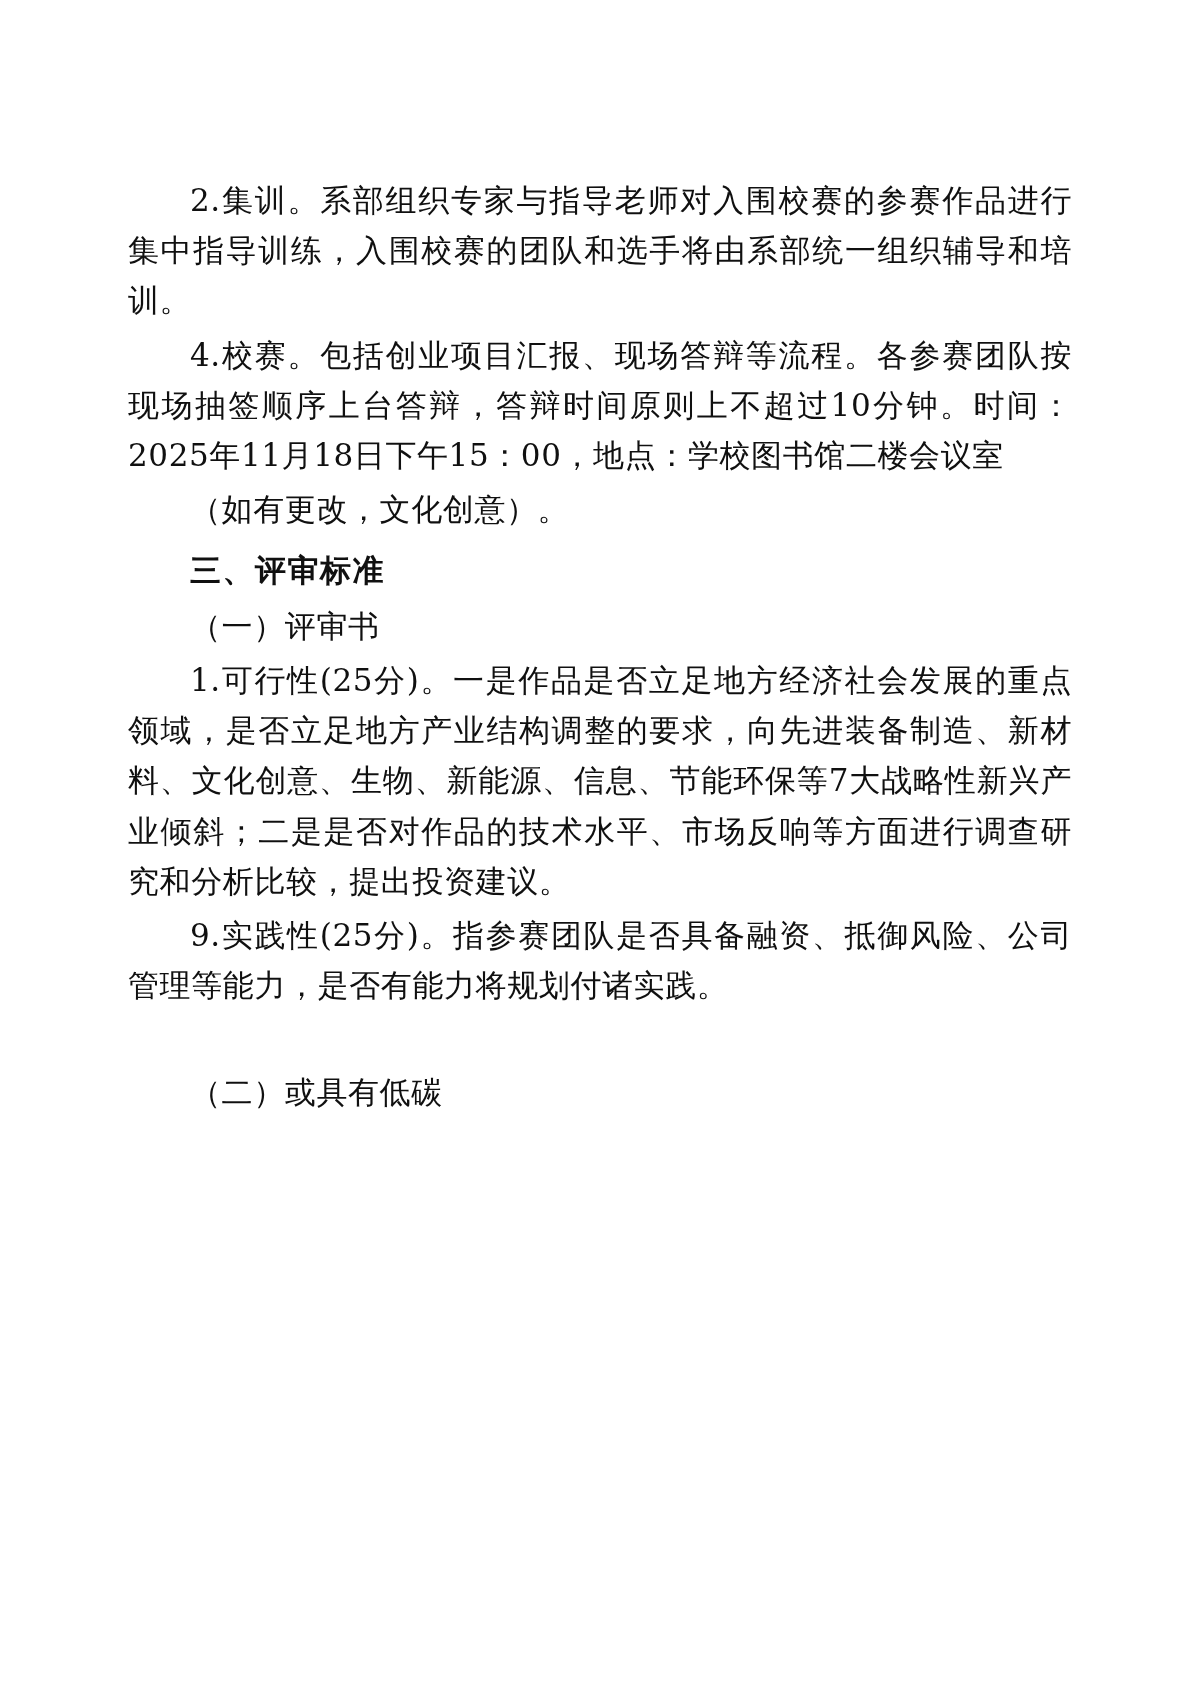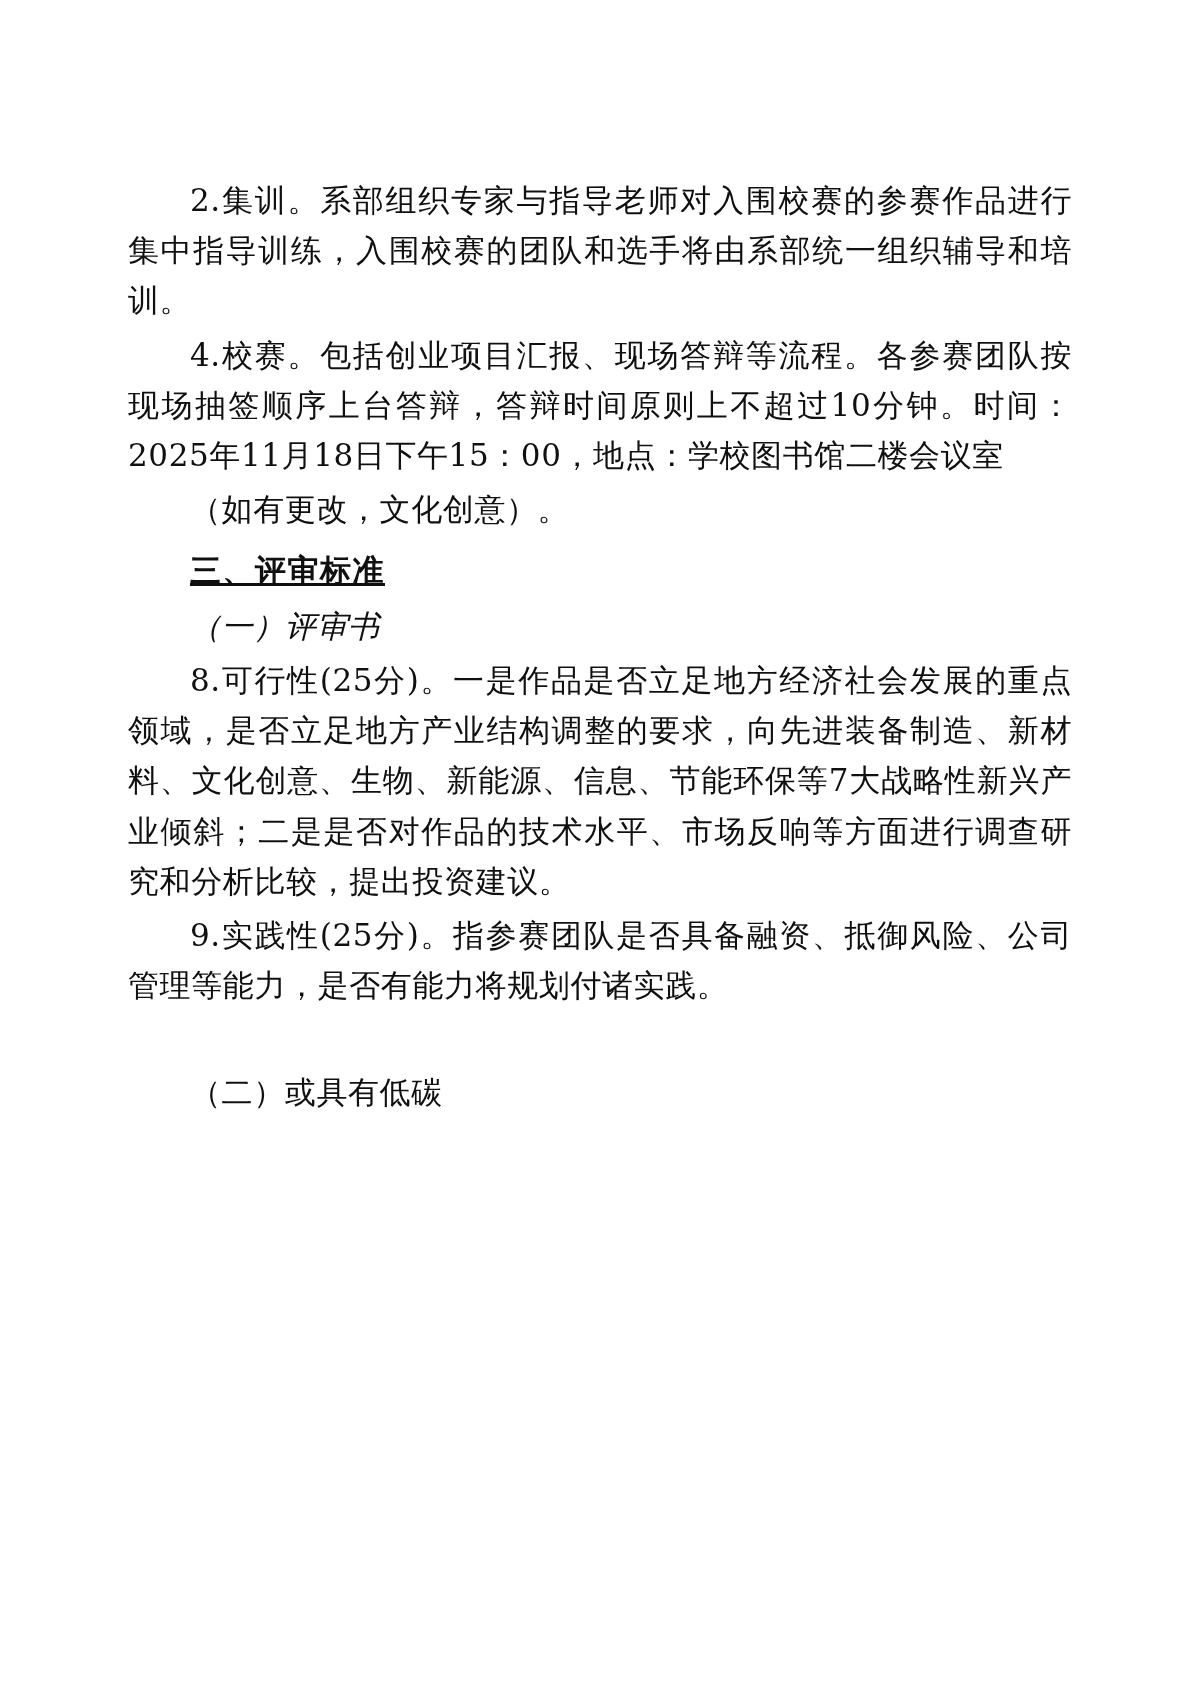--- a/index.html
+++ b/index.html
@@ -27,26 +27,24 @@
   }
   p.para {
     margin: 0 0 4px 0;
     text-indent: 2em;
   }
   .heading {
     margin: 10px 0 6px 0;
     text-indent: 2em;
     font-weight: 700;
     letter-spacing: 1.5px;
-    text-decoration: underline;
   }
   .sub-heading {
     margin: 0 0 4px 0;
     text-indent: 2em;
-    font-style: italic;
   }
   .spacer {
     height: 52px;
   }
   .last-line {
     text-indent: 2em;
     margin: 0;
   }
 </style>
 </head>
@@ -58,21 +56,21 @@
     <p class="para">2.集训。系部组织专家与指导老师对入围校赛的参赛作品进行集中指导训练，入围校赛的团队和选手将由系部统一组织辅导和培训。</p>
 
     <p class="para">4.校赛。包括创业项目汇报、现场答辩等流程。各参赛团队按现场抽签顺序上台答辩，答辩时间原则上不超过10分钟。时间：2025年11月18日下午15：00，地点：学校图书馆二楼会议室</p>
 
     <p class="para">（如有更改，文化创意）。</p>
 
     <p class="heading">三、评审标准</p>
 
     <p class="sub-heading">（一）评审书</p>
 
-    <p class="para">8.可行性(25分)。一是作品是否立足地方经济社会发展的重点领域，是否立足地方产业结构调整的要求，向先进装备制造、新材料、文化创意、生物、新能源、信息、节能环保等7大战略性新兴产业倾斜；二是是否对作品的技术水平、市场反响等方面进行调查研究和分析比较，提出投资建议。</p>
+    <p class="para">1.可行性(25分)。一是作品是否立足地方经济社会发展的重点领域，是否立足地方产业结构调整的要求，向先进装备制造、新材料、文化创意、生物、新能源、信息、节能环保等7大战略性新兴产业倾斜；二是是否对作品的技术水平、市场反响等方面进行调查研究和分析比较，提出投资建议。</p>
 
 
 
     <p class="para">9.实践性(25分)。指参赛团队是否具备融资、抵御风险、公司管理等能力，是否有能力将规划付诸实践。</p>
 
     <div class="spacer"></div>
 
     <p class="last-line">（二）或具有低碳</p>
 
   </div>

